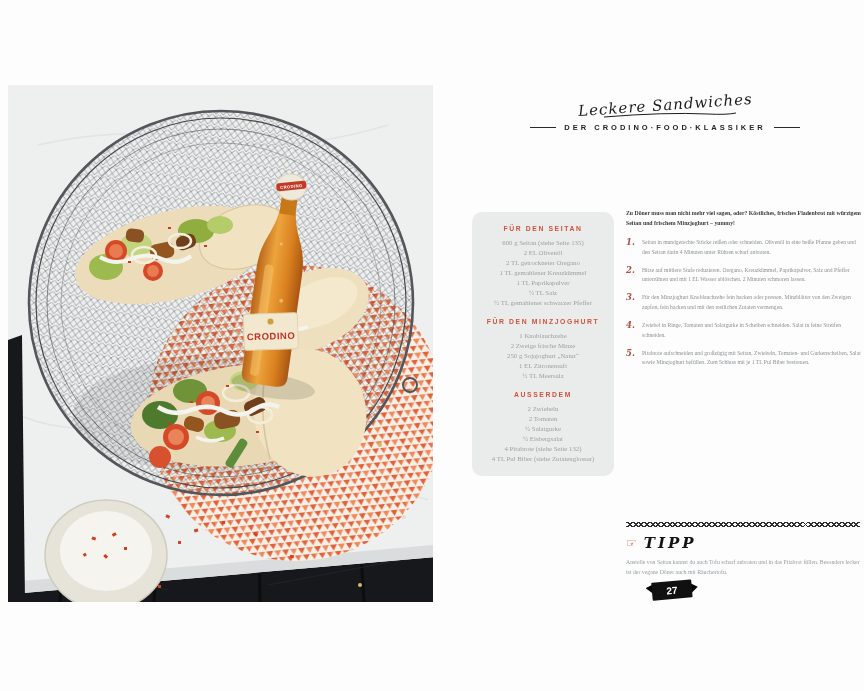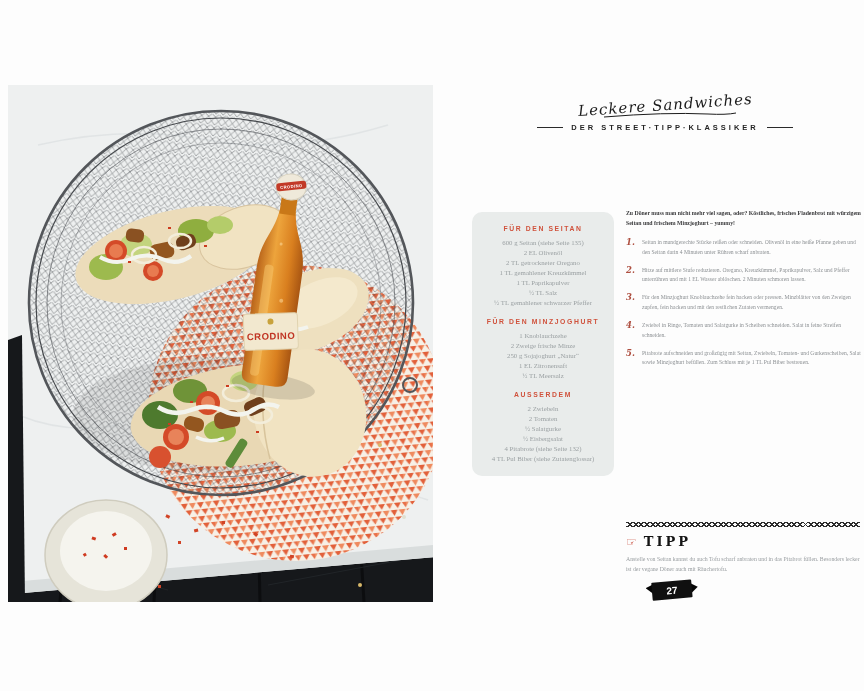--- a/index.html
+++ b/index.html
@@ -38,22 +38,22 @@
     font-size:8.5px;line-height:9px;color:#ae4f40;}
   .step-text{font-size:5.6px;line-height:9.6px;color:#8d9194;}
 
   .tip{position:absolute;left:164px;top:522px;width:234px;}
   .braid{height:5px;width:100%;
     background:
       repeating-linear-gradient(45deg,#2d2d2d 0 1.4px,transparent 1.4px 4px),
       repeating-linear-gradient(135deg,#2d2d2d 0 1.4px,transparent 1.4px 4px);}
   .tip-head{margin-top:7px;display:flex;align-items:center;gap:7px;}
   .tip-hand{font-family:"DejaVu Sans",sans-serif;font-size:12px;color:#c23a28;line-height:12px;}
-  .tip-label{font-family:"DejaVu Serif",serif;font-weight:bold;
-    font-size:13px;letter-spacing:3px;color:#141414;}
+  .tip-label{font-family:"DejaVu Serif",serif;font-style:italic;font-weight:bold;
+    font-size:15px;letter-spacing:3px;color:#141414;}
   .tip-text{margin-top:6px;font-size:5.8px;line-height:9.6px;color:#989da0;}
 
   .badge{position:absolute;left:646px;top:577px;width:52px;height:28px;}
 </style>
 </head>
 <body>
 
 <div class="canvas">
 
   <div class="photo">
@@ -241,21 +241,21 @@
 
   <div class="recipe">
 
     <div class="header-block">
       <span class="script-title">Leckere Sandwiches</span>
       <svg class="script-flourish" viewBox="0 0 150 7">
         <path d="M14,5 Q75,0 118,2 Q136,3 146,1" stroke="#1c1c1c" stroke-width="1" fill="none"></path>
       </svg>
       <div class="subtitle-row">
         <span class="subtitle-rule"></span>
-        <span class="subtitle">DER STREET·TIPP·KLASSIKER</span>
+        <span class="subtitle">DER CRODINO·FOOD·KLASSIKER</span>
         <span class="subtitle-rule"></span>
       </div>
     </div>
 
     <div class="ing-box">
       <div class="ing-title first">FÜR DEN SEITAN</div>
       <div class="ing-item">600 g Seitan (siehe Seite 135)</div>
       <div class="ing-item">2 EL Olivenöl</div>
       <div class="ing-item">2 TL getrockneter Oregano</div>
       <div class="ing-item">1 TL gemahlener Kreuzkümmel</div>

